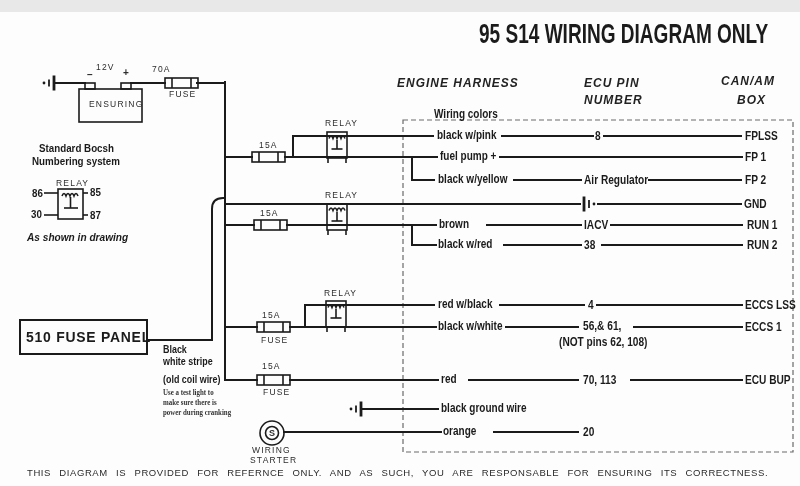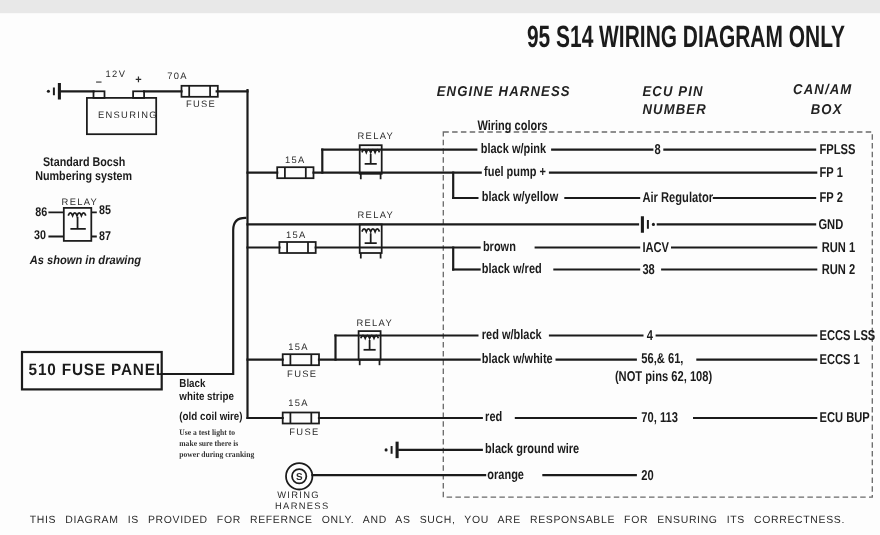--- a/index.html
+++ b/index.html
@@ -197,21 +197,21 @@
   <div class="lbl panel" style="left:26px;top:317px">510 FUSE PANEL</div>
   <div class="lbl noteb2" style="left:163px;top:332px">Black</div>
   <div class="lbl noteb2" style="left:163px;top:344px">white stripe</div>
   <div class="lbl noteb2" style="left:163px;top:362px">(old coil wire)</div>
   <div class="lbl tiny" style="left:163px;top:377px">Use a test light to</div>
   <div class="lbl tiny" style="left:163px;top:387px">make sure there is</div>
   <div class="lbl tiny" style="left:163px;top:397px">power during cranking</div>
 
   <div class="lbl solenoid-s" style="left:269px;top:417px">S</div>
   <div class="lbl arch" style="left:252px;top:434px">WIRING</div>
-  <div class="lbl arch" style="left:250px;top:444px">HARNESS</div>
+  <div class="lbl arch" style="left:250px;top:444px">STARTER</div>
 
   <div class="lbl wire" style="left:437px;top:117px">black w/pink</div>
   <div class="lbl wire" style="left:440px;top:138px">fuel pump +</div>
   <div class="lbl wire" style="left:438px;top:161px">black w/yellow</div>
   <div class="lbl wire" style="left:439px;top:206px">brown</div>
   <div class="lbl wire" style="left:438px;top:226px">black w/red</div>
   <div class="lbl wire" style="left:438px;top:286px">red w/black</div>
   <div class="lbl wire" style="left:438px;top:308px">black w/white</div>
   <div class="lbl wire" style="left:441px;top:361px">red</div>
   <div class="lbl wire" style="left:441px;top:390px">black ground wire</div>

